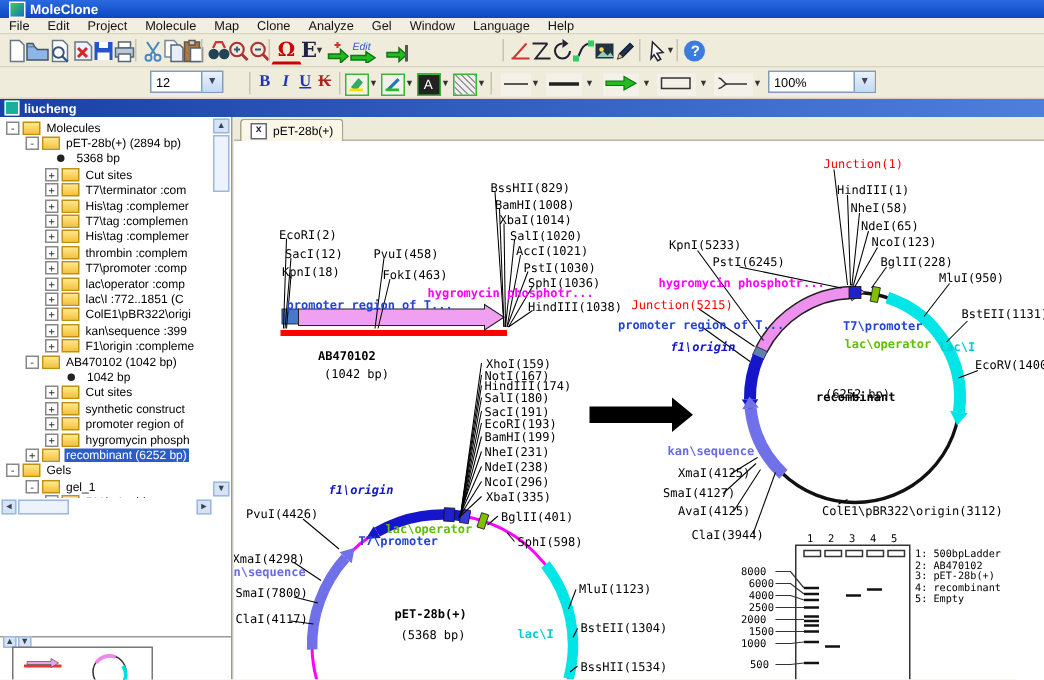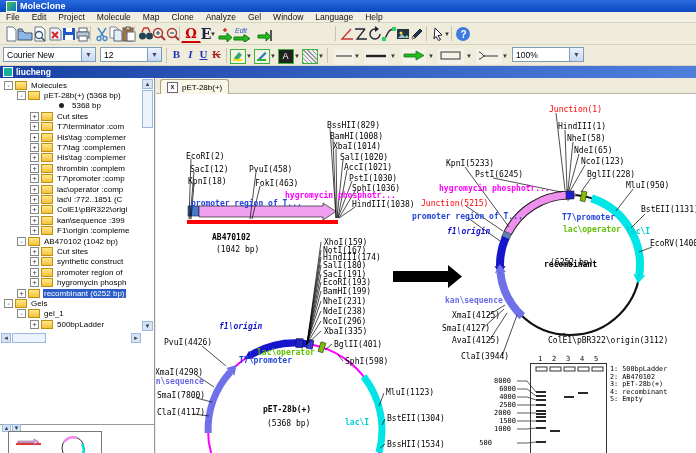--- a/index.html
+++ b/index.html
@@ -210,25 +210,21 @@
   <span class="caret" style="left:444px">▼</span>
   <div class="tsep" style="left:451px"></div>
   <div class="tb" style="left:454px">
     <svg width="16" height="16">
         <circle cx="8" cy="8" r="7" fill="#3C7CE0"></circle>
         <text x="5.5" y="11.5" font-size="10" font-weight="bold" fill="#fff" font-family="Liberation Sans">?</text>
       </svg></div>
 </div>
 
 <div id="toolbar2" class="tbar">
-  <div class="combo" style="left:3px;width:93px">
-    <span>Courier New</span>
-      <span class="cbtn">▼</span>
-    </div>
-  <div class="combo" style="left:100px;width:62px">
+  <div class="combo" style="left:100px;width:49px">
     <span>12</span>
       <span class="cbtn">▼</span>
     </div>
   <div class="tsep" style="left:166px"></div>
   <div class="fmt" style="left:170px"><span>B</span></div>
   <div class="fmt" style="left:184px;font-style:italic"><span>I</span></div>
   <div class="fmt" style="left:197px;text-decoration:underline"><span>U</span></div>
   <div class="fmt" style="left:210px;color:#A22;text-decoration:line-through"><span>K</span></div>
   <div class="tsep" style="left:226px"></div>
   <div class="swatch" style="left:230px">
@@ -290,23 +286,23 @@
 <div id="sidebar">
   <div id="tree">
       <div class="trow" style="padding-left: 3px;">
         <span class="texp">-</span>
         <span class="tfold"></span>
         <span class="tlbl">Molecules</span>
       </div>
       <div class="trow" style="padding-left: 16px;">
         <span class="texp">-</span>
         <span class="tfold"></span>
-        <span class="tlbl">pET-28b(+) (5368 bp)</span>
-      </div>
-      <div class="trow" style="padding-left: 43px;">
+        <span class="tlbl">pET-28b(+) (2894 bp)</span>
+      </div>
+      <div class="trow" style="padding-left: 22px;">
         <span class="tspc"></span>
         <span class="tdot"></span>
         <span class="tlbl">5368 bp</span>
       </div>
       <div class="trow" style="padding-left: 29px;">
         <span class="texp">+</span>
         <span class="tfold"></span>
         <span class="tlbl">Cut sites</span>
       </div>
       <div class="trow" style="padding-left: 29px;">
@@ -361,20 +357,25 @@
       </div>
       <div class="trow" style="padding-left: 29px;">
         <span class="texp">+</span>
         <span class="tfold"></span>
         <span class="tlbl">F1\origin :compleme</span>
       </div>
       <div class="trow" style="padding-left: 16px;">
         <span class="texp">-</span>
         <span class="tfold"></span>
         <span class="tlbl">AB470102 (1042 bp)</span>
+      </div>
+      <div class="trow" style="padding-left: 29px;">
+        <span class="tspc"></span>
+        <span class="tdot"></span>
+        <span class="tlbl">1042 bp</span>
       </div>
       <div class="trow" style="padding-left: 29px;">
         <span class="texp">+</span>
         <span class="tfold"></span>
         <span class="tlbl">Cut sites</span>
       </div>
       <div class="trow" style="padding-left: 29px;">
         <span class="texp">+</span>
         <span class="tfold"></span>
         <span class="tlbl">synthetic construct</span>
@@ -677,21 +678,21 @@
   <span class="lab gel-t" style="left:566px;top:355px">3</span>
   <span class="lab gel-t" style="left:580px;top:355px">4</span>
   <span class="lab gel-t" style="left:594px;top:355px">5</span>
   <span class="lab gel-t" style="left:494px;top:377px;width:22px;text-align:left">8000</span>
   <span class="lab gel-t" style="left:494px;top:385px;width:22px;text-align:right">6000</span>
   <span class="lab gel-t" style="left:494px;top:393px;width:22px;text-align:right">4000</span>
   <span class="lab gel-t" style="left:494px;top:401px;width:22px;text-align:right">2500</span>
   <span class="lab gel-t" style="left:494px;top:409px;width:22px;text-align:left">2000</span>
   <span class="lab gel-t" style="left:494px;top:417px;width:22px;text-align:right">1500</span>
   <span class="lab gel-t" style="left:494px;top:425px;width:22px;text-align:left">1000</span>
-  <span class="lab gel-t" style="left:470px;top:439px;width:22px;text-align:right">500</span>
+  <span class="lab gel-t" style="left:500px;top:439px;width:22px;text-align:left">500</span>
   <span class="ln" style="left:610px;top:365px">1: 500bpLadder</span>
   <span class="ln" style="left:610px;top:372.5px">2: AB470102</span>
   <span class="ln" style="left:610px;top:380px">3: pET-28b(+)</span>
   <span class="ln" style="left:610px;top:387.5px">4: recombinant</span>
   <span class="ln" style="left:610px;top:395px">5: Empty</span>
 
  </div>
 </div>
 
 </body></html>

